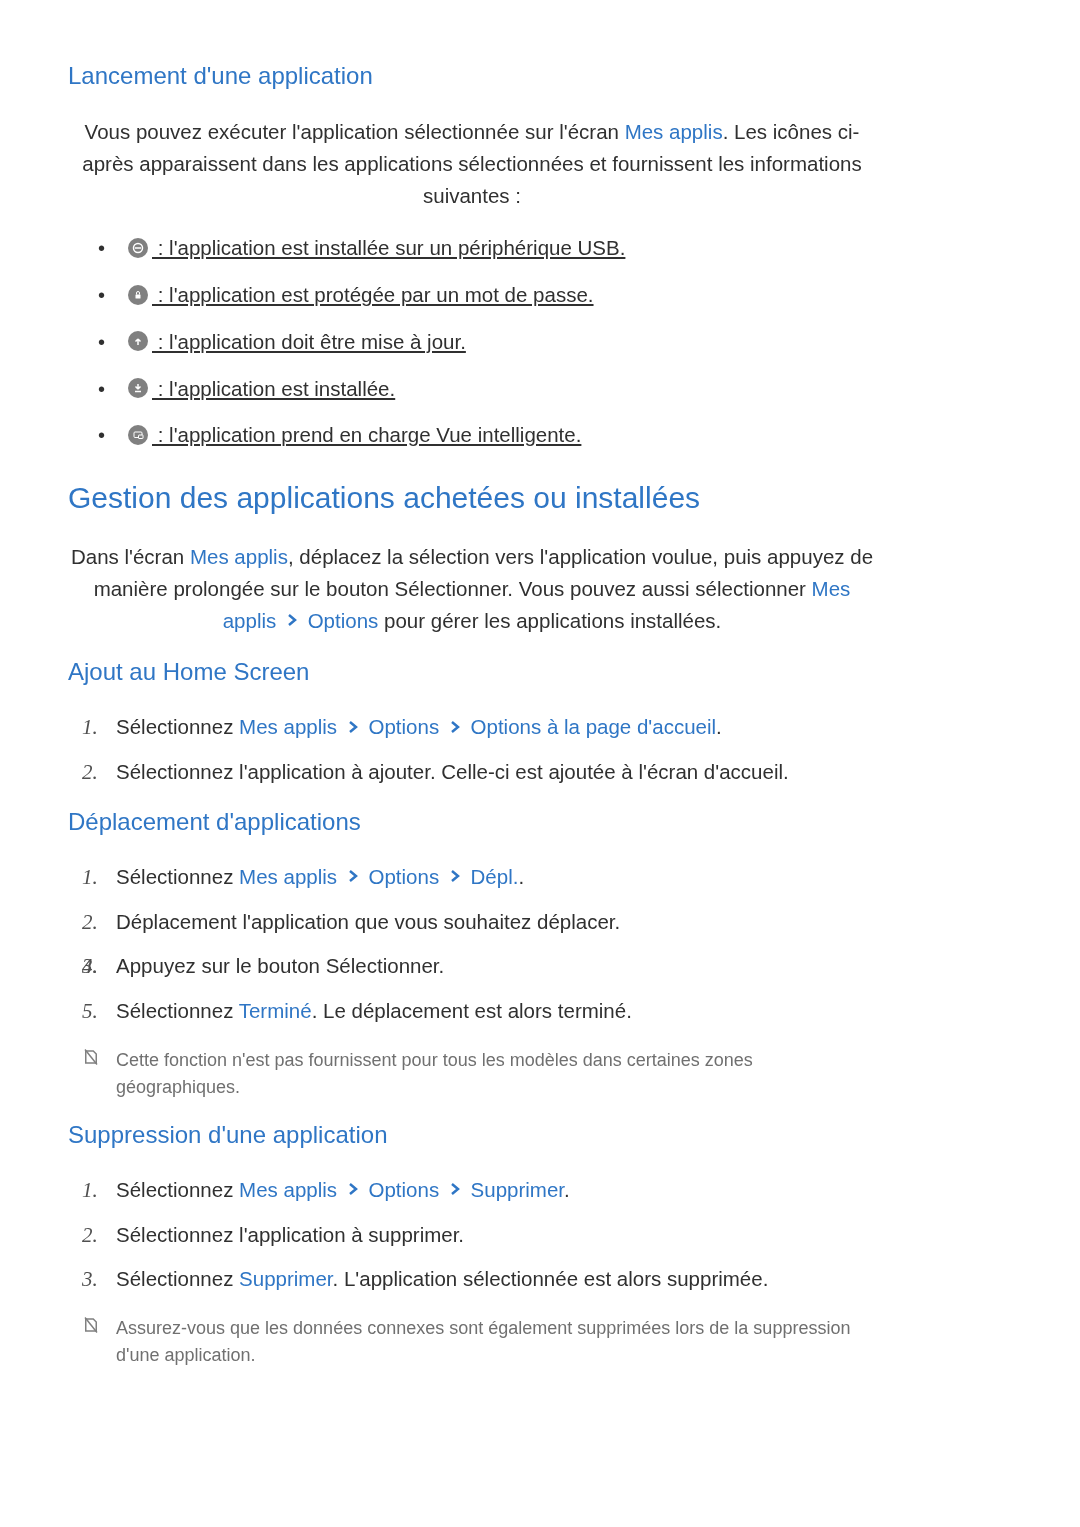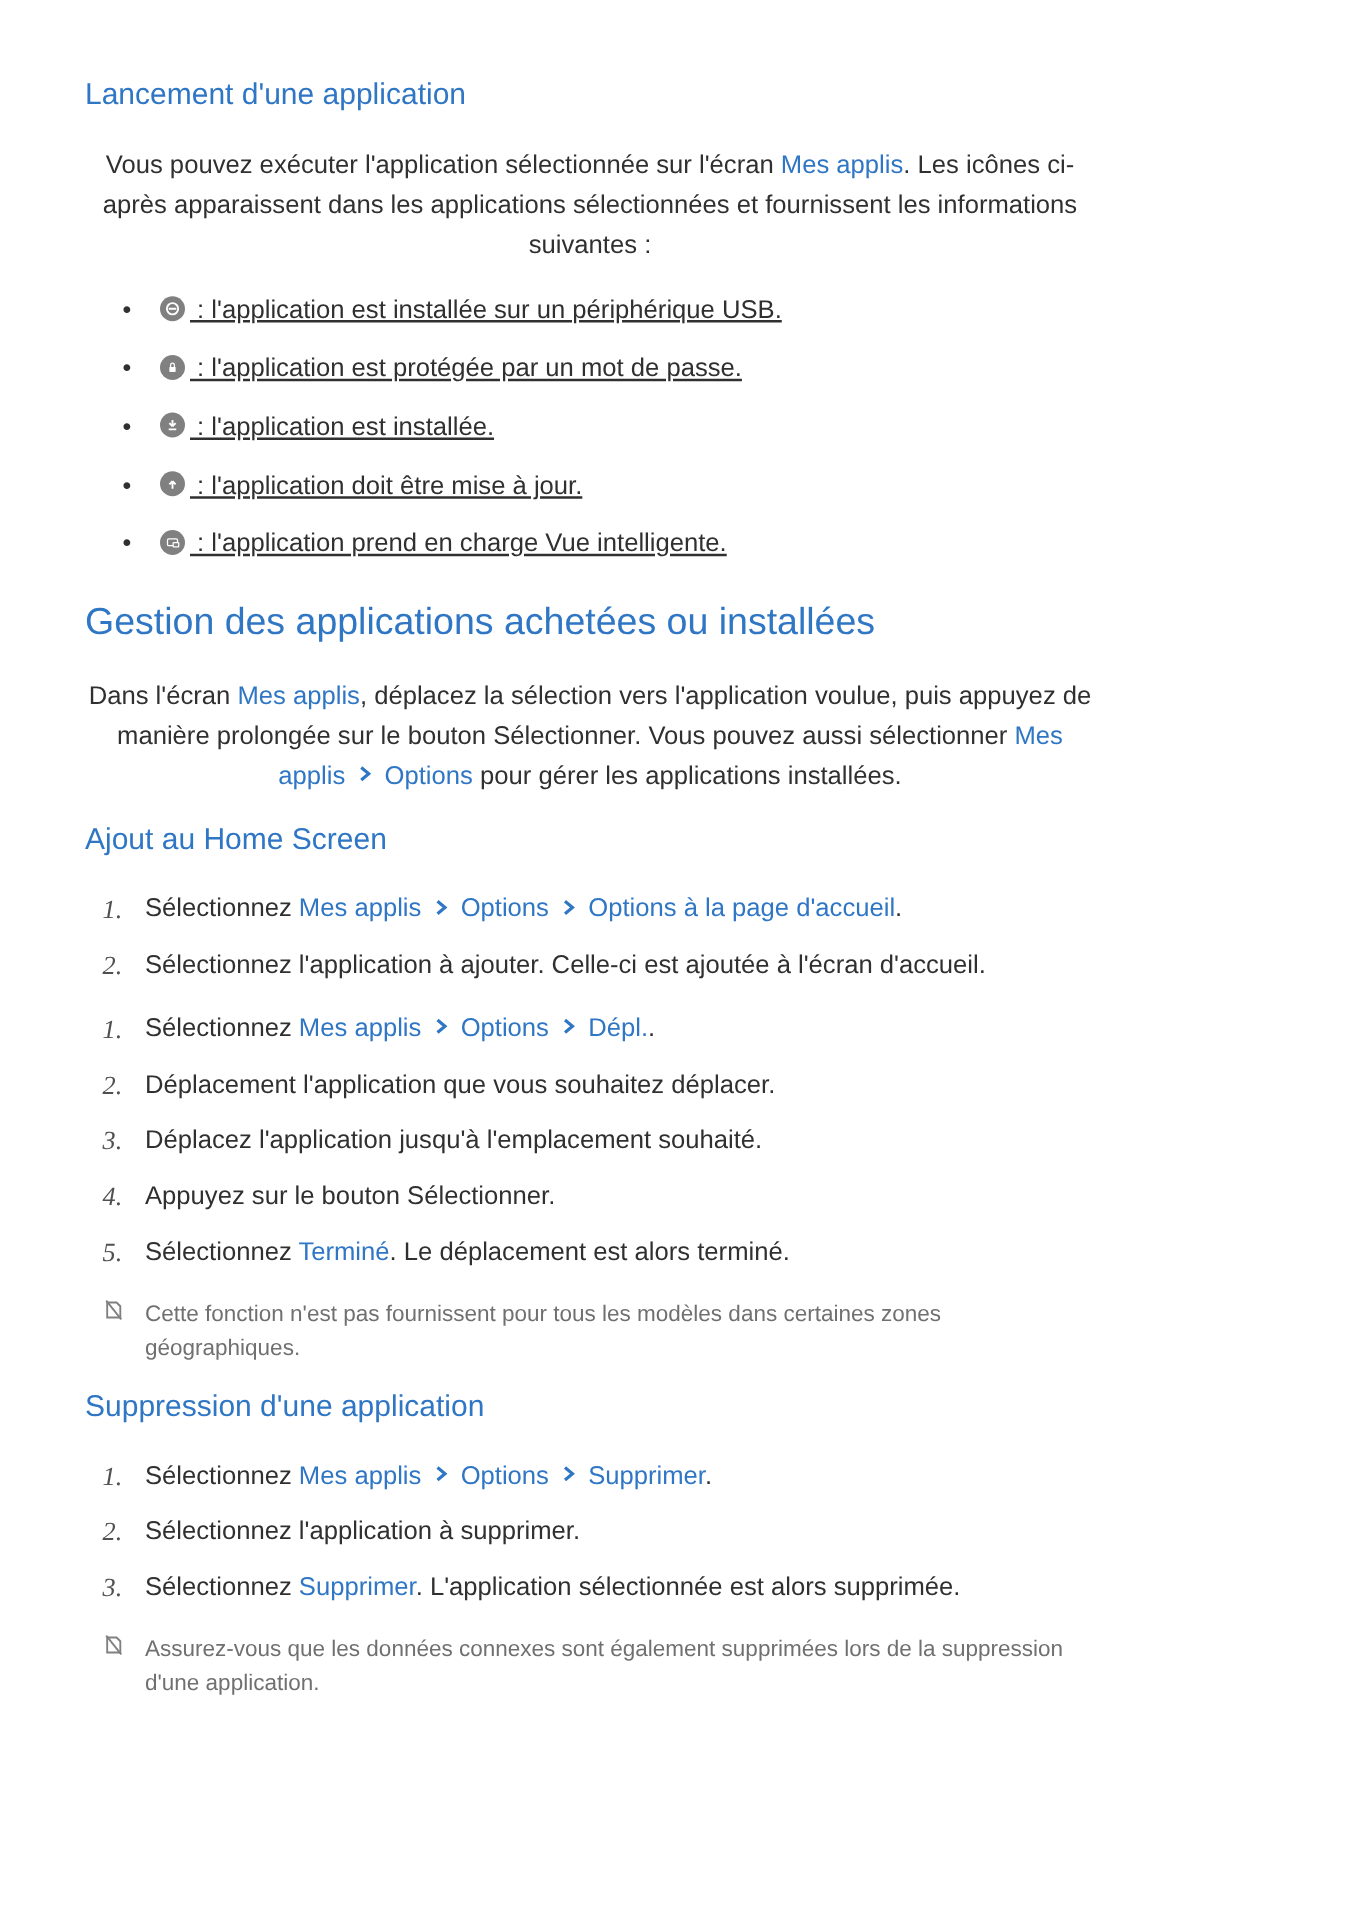--- a/index.html
+++ b/index.html
@@ -153,31 +153,31 @@
       <span class="icon-badge">
         <svg viewBox="0 0 24 24" fill="#fff">
             <rect x="7" y="11" width="10" height="8" rx="1"></rect>
             <path d="M9 11 V8 a3 3 0 0 1 6 0 V11" fill="none" stroke="#fff" stroke-width="2"></path>
           </svg>
       </span><span class="after-colon"> : l'application est protégée par un mot de passe.</span>
     </li>
     <li>
       <span class="icon-badge">
         <svg viewBox="0 0 24 24" fill="#fff">
+            <path d="M12 20 L12 8 M12 8 L7 13 M12 8 L17 13" stroke="#fff" stroke-width="3" fill="none"></path>
+          </svg>
+      </span><span class="after-colon"> : l'application doit être mise à jour.</span>
+    </li>
+    <li>
+      <span class="icon-badge">
+        <svg viewBox="0 0 24 24" fill="#fff">
             <path d="M12 4 L12 14 M12 14 L7 9 M12 14 L17 9" stroke="#fff" stroke-width="3" fill="none"></path>
             <line x1="6" y1="19" x2="18" y2="19" stroke="#fff" stroke-width="3"></line>
           </svg>
       </span><span class="after-colon"> : l'application est installée.</span>
-    </li>
-    <li>
-      <span class="icon-badge">
-        <svg viewBox="0 0 24 24" fill="#fff">
-            <path d="M12 20 L12 8 M12 8 L7 13 M12 8 L17 13" stroke="#fff" stroke-width="3" fill="none"></path>
-          </svg>
-      </span><span class="after-colon"> : l'application doit être mise à jour.</span>
     </li>
     <li>
       <span class="icon-badge">
         <svg viewBox="0 0 24 24" fill="none" stroke="#fff" stroke-width="2">
             <rect x="4" y="6" width="16" height="11" rx="2"></rect>
             <rect x="13" y="12" width="9" height="7" rx="1" fill="#808080"></rect>
           </svg>
       </span><span class="after-colon"> : l'application prend en charge Vue intelligente.</span>
     </li>
   </ul>
@@ -211,20 +211,21 @@
           </svg>
         </span>
       <span class="link">Options à la page d'accueil</span><span>.</span>
     </li>
     <li>
       <span class="num">2.</span>
       <span>Sélectionnez l'application à ajouter. Celle-ci est ajoutée à l'écran d'accueil.</span>
     </li>
   </ol>
 
+  <h3 class="section-title">Déplacement d'applications</h3>
   <ol class="numbered">
     <li>
       <span class="num">1.</span>
       <span>Sélectionnez </span><span class="link">Mes applis</span>
       <span class="chev">
           <svg width="12" height="14" viewBox="0 0 12 14">
             <path d="M3 2 L9 7 L3 12" fill="none" stroke="#2f76c5" stroke-width="2.5"></path>
           </svg>
         </span>
       <span class="link">Options</span>
@@ -234,21 +235,20 @@
           </svg>
         </span>
       <span class="link">Dépl.</span><span>.</span>
     </li>
     <li>
       <span class="num">2.</span>
       <span>Déplacement l'application que vous souhaitez déplacer.</span>
     </li>
     <li>
       <span class="num">3.</span>
-      <span>Déplacez l'application jusqu'à l'emplacement souhaité.</span>
     </li>
     <li>
       <span class="num">4.</span>
       <span>Appuyez sur le bouton Sélectionner.</span>
     </li>
     <li>
       <span class="num">5.</span>
       <span>Sélectionnez </span><span class="link">Terminé</span><span>. Le déplacement est alors terminé.</span>
     </li>
   </ol>

